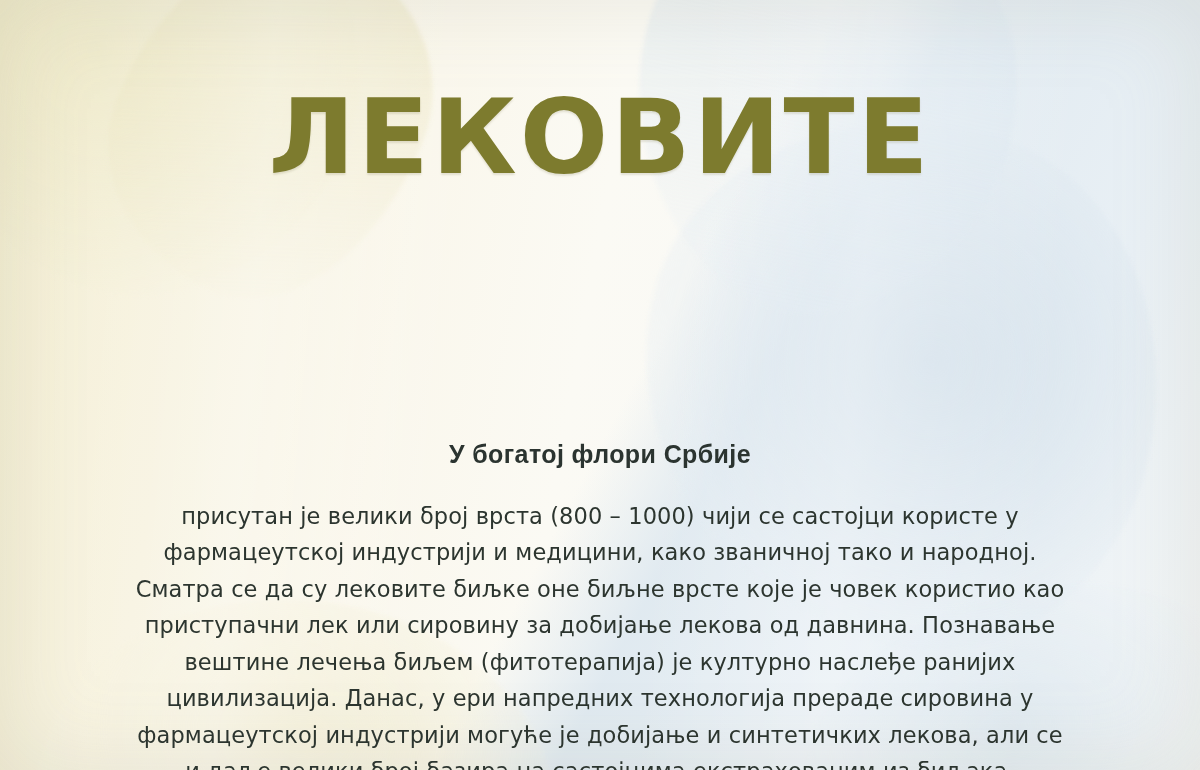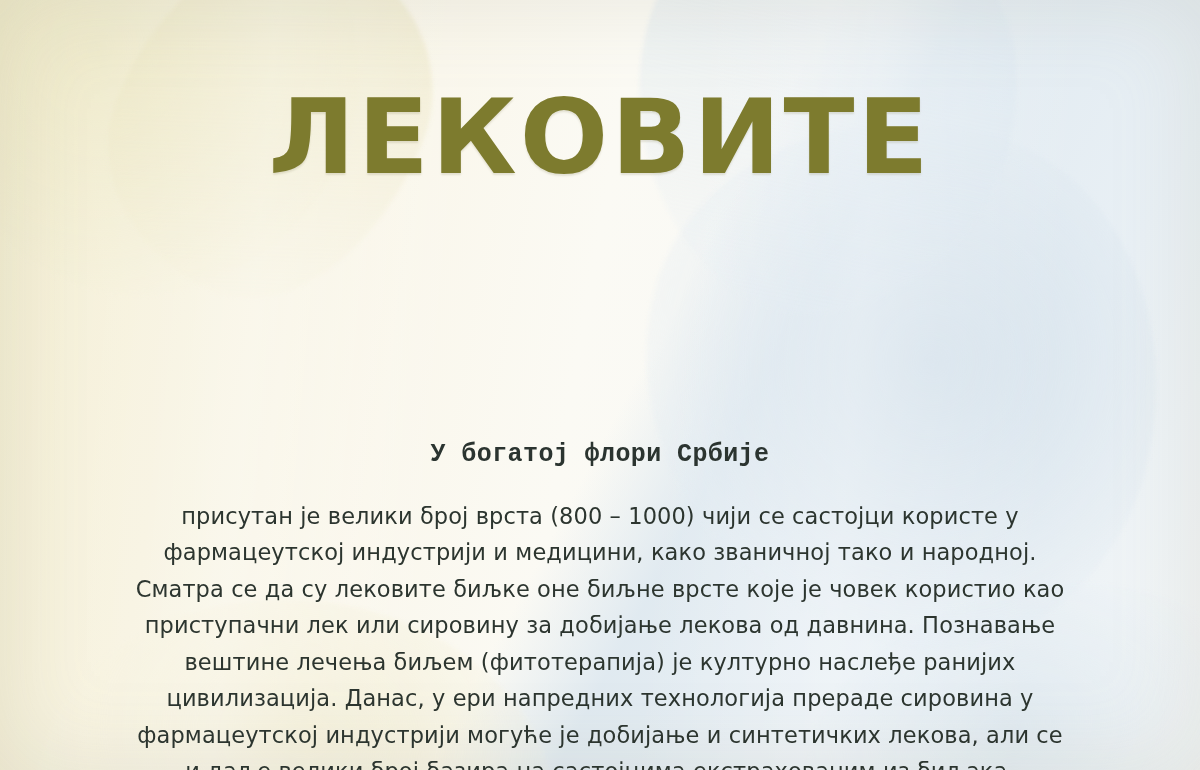--- a/index.html
+++ b/index.html
@@ -121,21 +121,21 @@
     font-size: 104px;
     margin-top: 26px;
   }
 
   .subtitle {
     position: absolute;
     top: 440px;
     left: 0;
     width: 1200px;
     text-align: center;
-    font-family: Liberation Mono, monospace;
+    font-family: Liberation Sans, sans-serif;
     font-weight: 700;
     font-size: 25px;
     color: #2b3430;
     letter-spacing: 0.4px;
   }
 
   .body-text {
     position: absolute;
     top: 498px;
     left: 130px;

